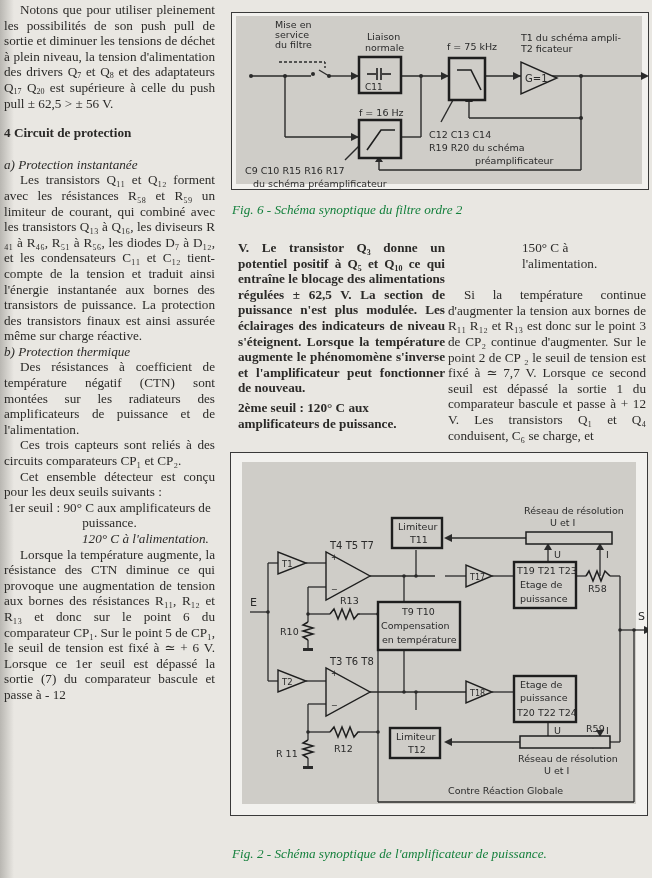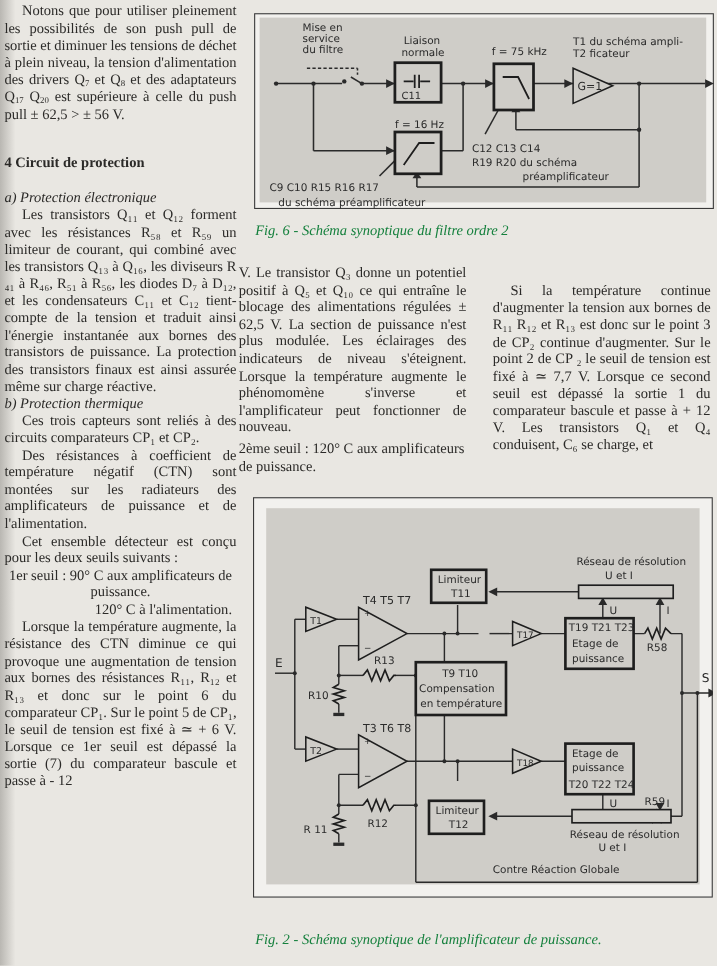--- a/index.html
+++ b/index.html
@@ -23,38 +23,39 @@
   svg text { font-family:"DejaVu Sans", sans-serif; fill:#2a2a2a; }
   .hang { padding-left:78px; text-indent:0; }
 </style>
 </head>
 <body>
 
 <div class="leftshade"></div>
 
 <div class="col" style="left:4px; top:2px; width:211px;">
   <p class="ind"><span>Notons que pour utiliser pleinement les possibilités de son push pull de sortie et diminuer les tensions de déchet à plein niveau, la tension d'alimentation des drivers Q</span><sub>7</sub><span> et Q</span><sub>8</sub><span> et des adaptateurs Q</span><sub>17</sub><span> Q</span><sub>20</sub><span> est supérieure à celle du push pull ± 62,5 &gt; ± 56 V.</span></p>
-  <p class="h" style="margin-top:29px;">4 Circuit de protection</p>
-  <p class="it" style="margin-top:16px;">a) Protection électronique</p>
+  <p class="h" style="margin-top:14px;">4 Circuit de protection</p>
+  <p class="it" style="margin-top:16px;">a) Protection instantanée</p>
   <p class="ind">Les transistors Q₁₁ et Q₁₂ forment avec les résistances R₅₈ et R₅₉ un limiteur de courant, qui combiné avec les transistors Q₁₃ à Q₁₆, les diviseurs R ₄₁ à R₄₆, R₅₁ à R₅₆, les diodes D₇ à D₁₂, et les condensateurs C₁₁ et C₁₂ tient-compte de la tension et traduit ainsi l'énergie instantanée aux bornes des transistors de puissance. La protection des transistors finaux est ainsi assurée même sur charge réactive.</p>
   <p class="it" style="margin-top:0;">b) Protection thermique</p>
+  <p class="ind">Des résistances à coefficient de température négatif (CTN) sont montées sur les radiateurs des amplificateurs de puissance et de l'alimentation.</p>
   <p class="ind">Ces trois capteurs sont reliés à des circuits comparateurs CP₁ et CP₂.</p>
-  <p class="ind">Des résistances à coefficient de température négatif (CTN) sont montées sur les radiateurs des amplificateurs de puissance et de l'alimentation.</p>
   <p class="ind">Cet ensemble détecteur est conçu pour les deux seuils suivants :</p>
   <p style="text-align:center;">1er seuil : 90° C aux amplificateurs de puissance.</p>
-  <p class="hang" style="text-align:center;">120° C à l'alimentation.</p>
+  <p class="hang" style="text-align:left;font-style:italic;">120° C à l'alimentation.</p>
   <p class="ind">Lorsque la température augmente, la résistance des CTN diminue ce qui provoque une augmentation de tension aux bornes des résistances R₁₁, R₁₂ et R₁₃ et donc sur le point 6 du comparateur CP₁. Sur le point 5 de CP₁, le seuil de tension est fixé à ≃ + 6 V. Lorsque ce 1er seuil est dépassé la sortie (7) du comparateur bascule et passe à - 12</p>
 </div>
 
-<div class="col" style="left:217px; top:240px; width:207px;">
+<div class="col" style="left:238px; top:240px; width:207px;font-weight:bold;">
   <p>V. Le transistor Q₃ donne un potentiel positif à Q₅ et Q₁₀ ce qui entraîne le blocage des alimentations régulées ± 62,5 V. La section de puissance n'est plus modulée. Les éclairages des indicateurs de niveau s'éteignent. Lorsque la température augmente le phénomomène s'inverse et l'amplificateur peut fonctionner de nouveau.</p>
   <p style="margin-top:4px; text-align:left;">2ème seuil : 120° C aux amplificateurs de puissance.</p>
 </div>
 
 <div class="col" style="left:448px; top:240px; width:198px;">
+  <p style="padding-left:74px; text-align:left;">150° C à l'alimentation.</p>
   <p class="ind" style="margin-top:16px;">Si la température continue d'augmenter la tension aux bornes de R₁₁ R₁₂ et R₁₃ est donc sur le point 3 de CP₂ continue d'augmenter. Sur le point 2 de CP ₂ le seuil de tension est fixé à ≃ 7,7 V. Lorsque ce second seuil est dépassé la sortie 1 du comparateur bascule et passe à + 12 V. Les transistors Q₁ et Q₄ conduisent, C₆ se charge, et</p>
 </div>
 
 <div class="figframe" style="left:231px; top:12px; width:416px; height:176px;"></div>
 <div class="figbg" style="left:236px; top:16px; width:406px; height:168px;"></div>
 <svg style="position:absolute; left:231px; top:12px;" width="418" height="180" viewBox="0 0 418 180">
   <g stroke="#2a2a2a" fill="none" stroke-width="1.4">
 
     <line x1="20" y1="64" x2="80" y2="64"></line>
     <line x1="88" y1="58" x2="98" y2="64"></line>

